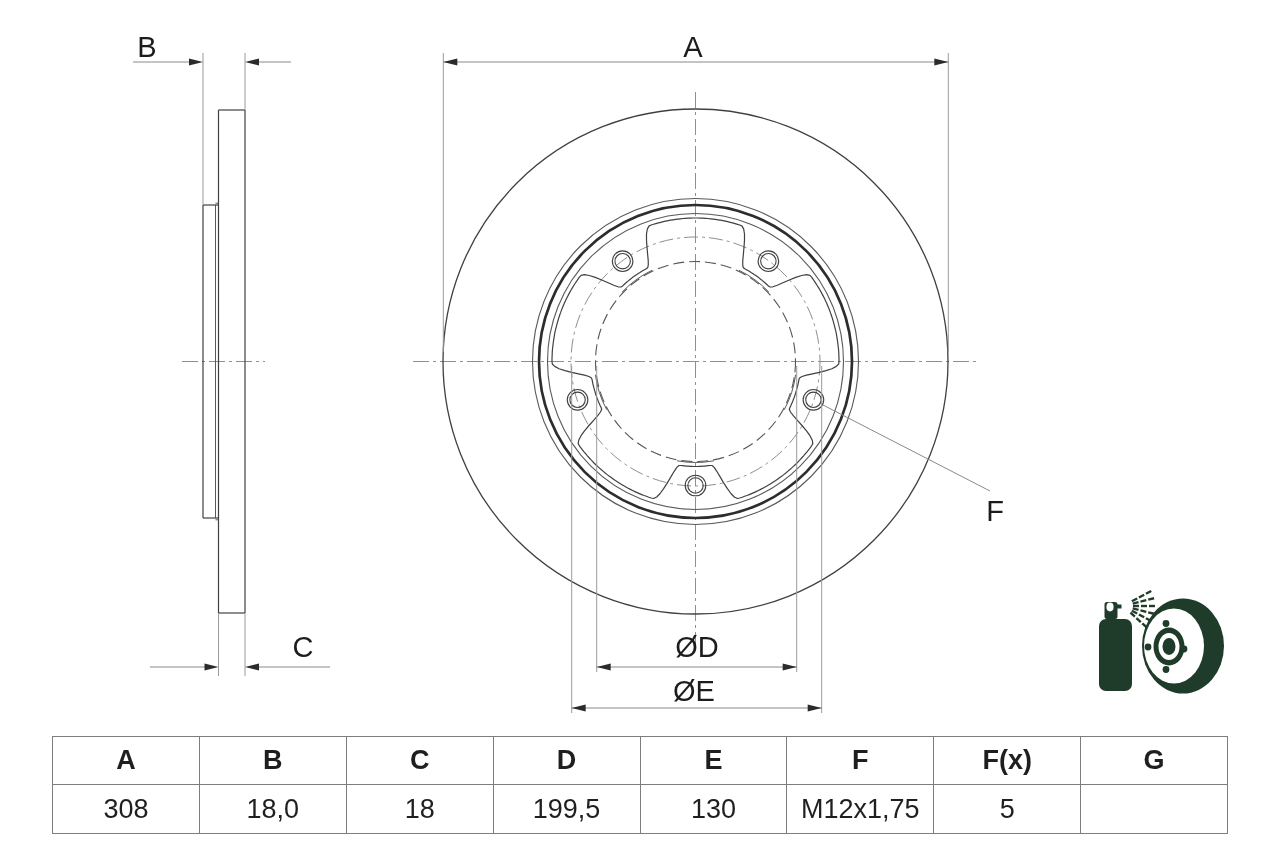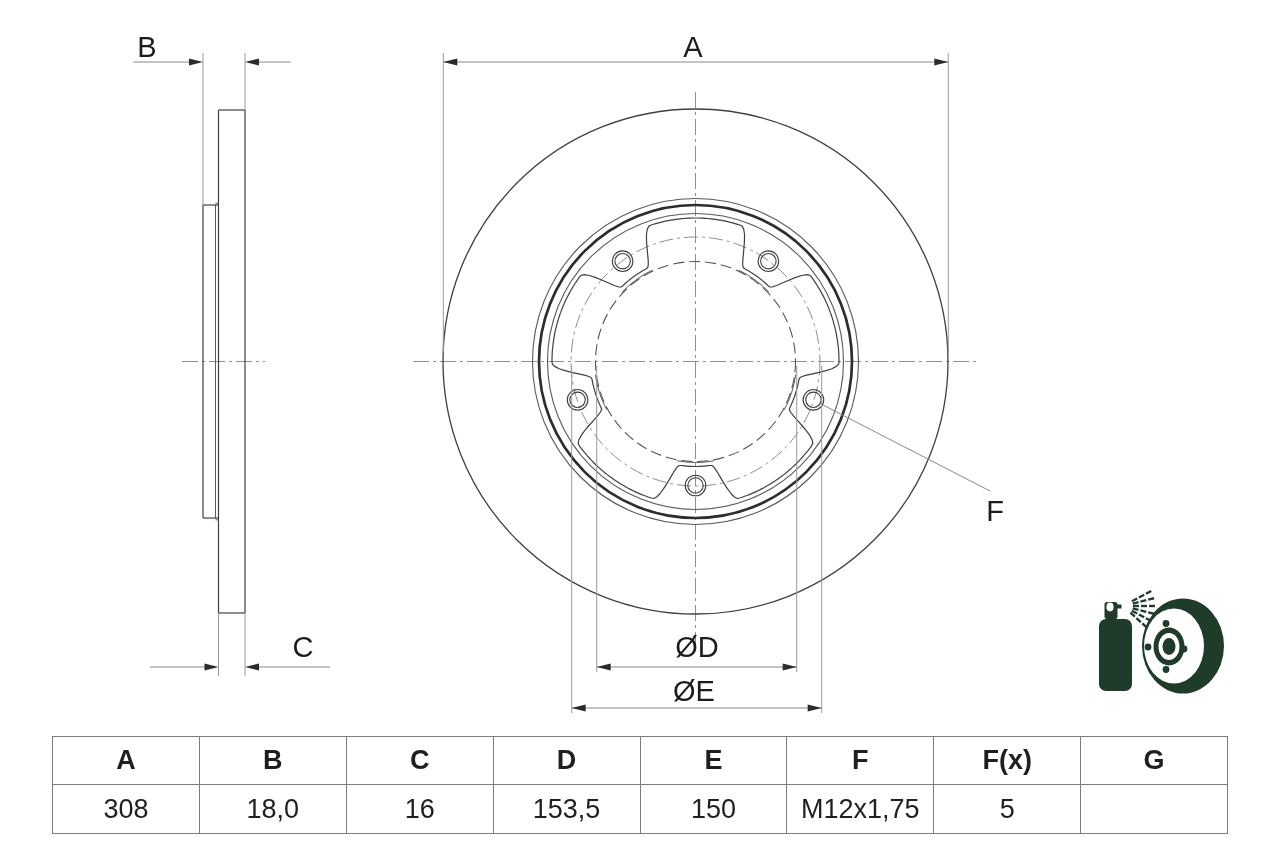--- a/index.html
+++ b/index.html
@@ -152,23 +152,23 @@
           <td>C</td>
           <td>D</td>
           <td>E</td>
           <td>F</td>
           <td>F(x)</td>
           <td>G</td>
         </tr>
       <tr class="val" id="table-value-row">
           <td>308</td>
           <td>18,0</td>
-          <td>16</td>
-          <td>153,5</td>
-          <td>150</td>
+          <td>18</td>
+          <td>199,5</td>
+          <td>130</td>
           <td>M12x1,75</td>
           <td>5</td>
           <td></td>
         </tr>
     </tbody>
   </table>
 
 </div>
 
 </body></html>

